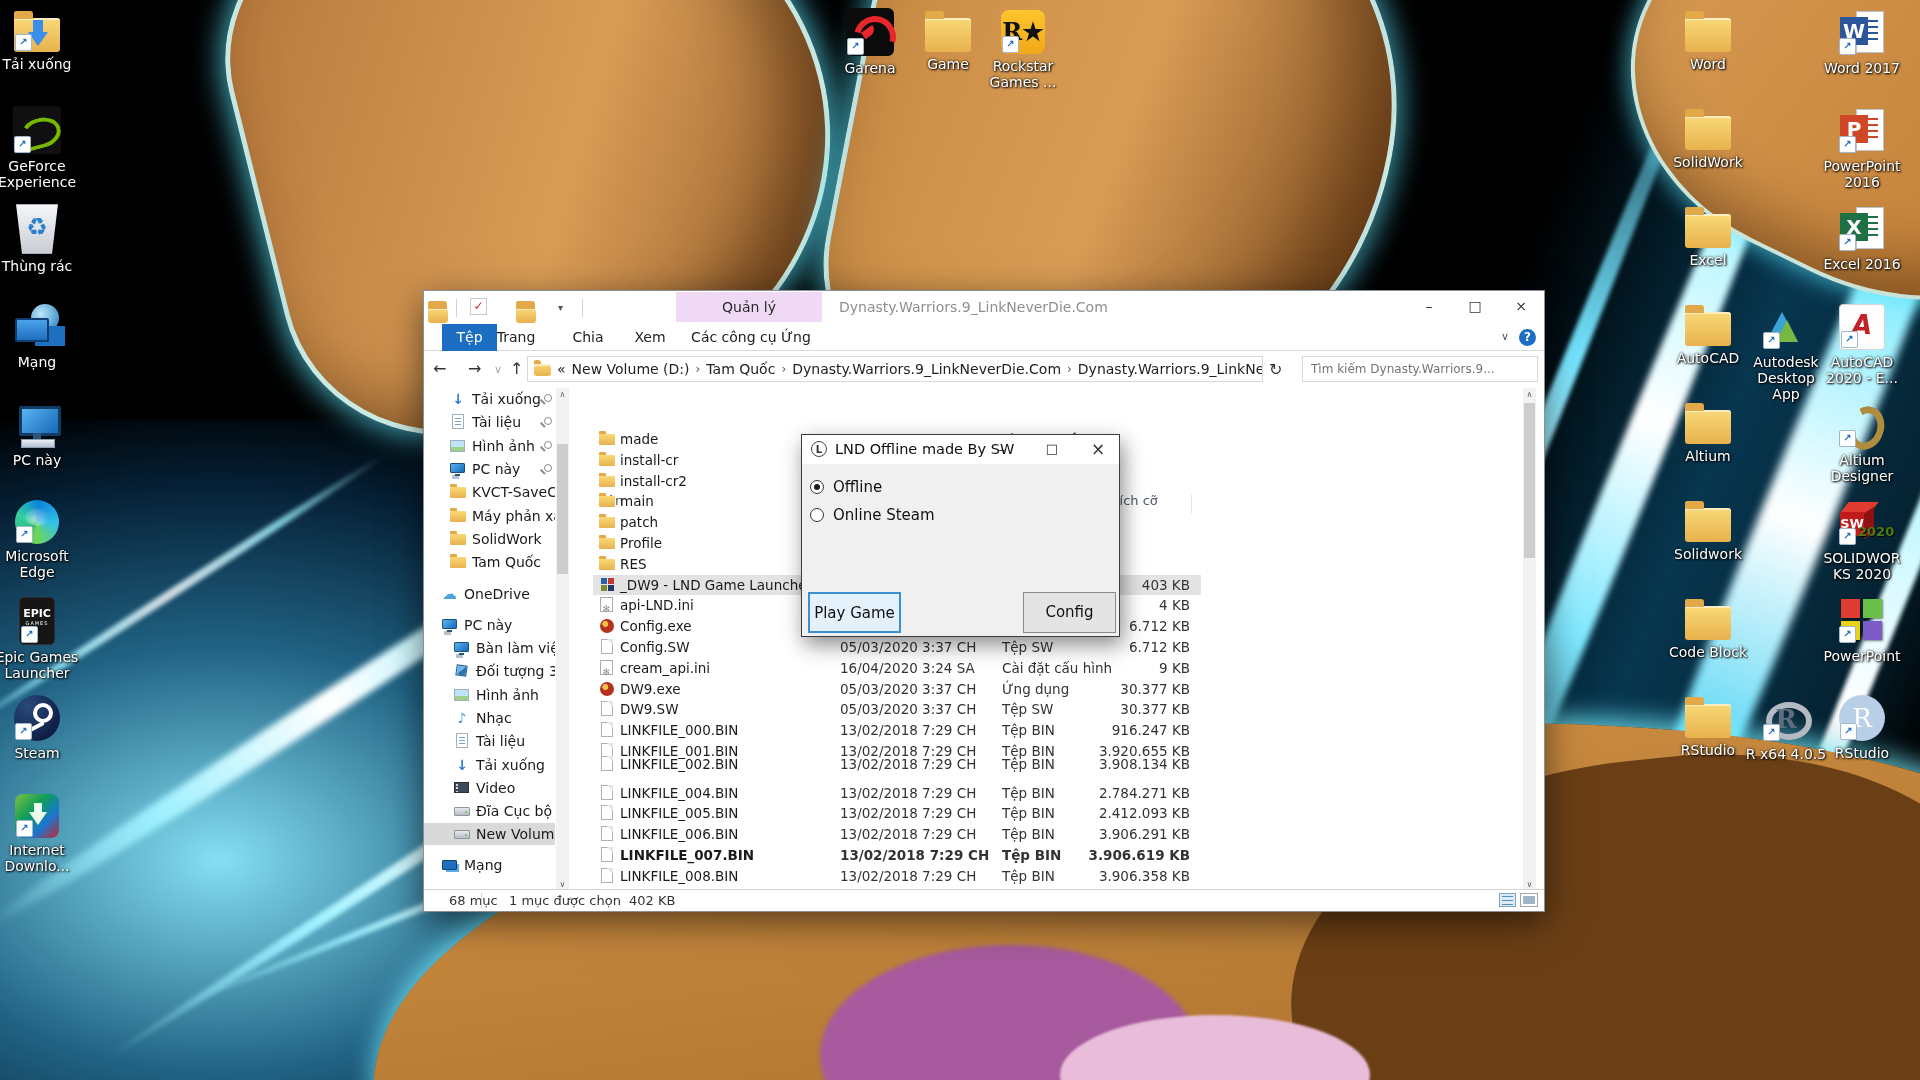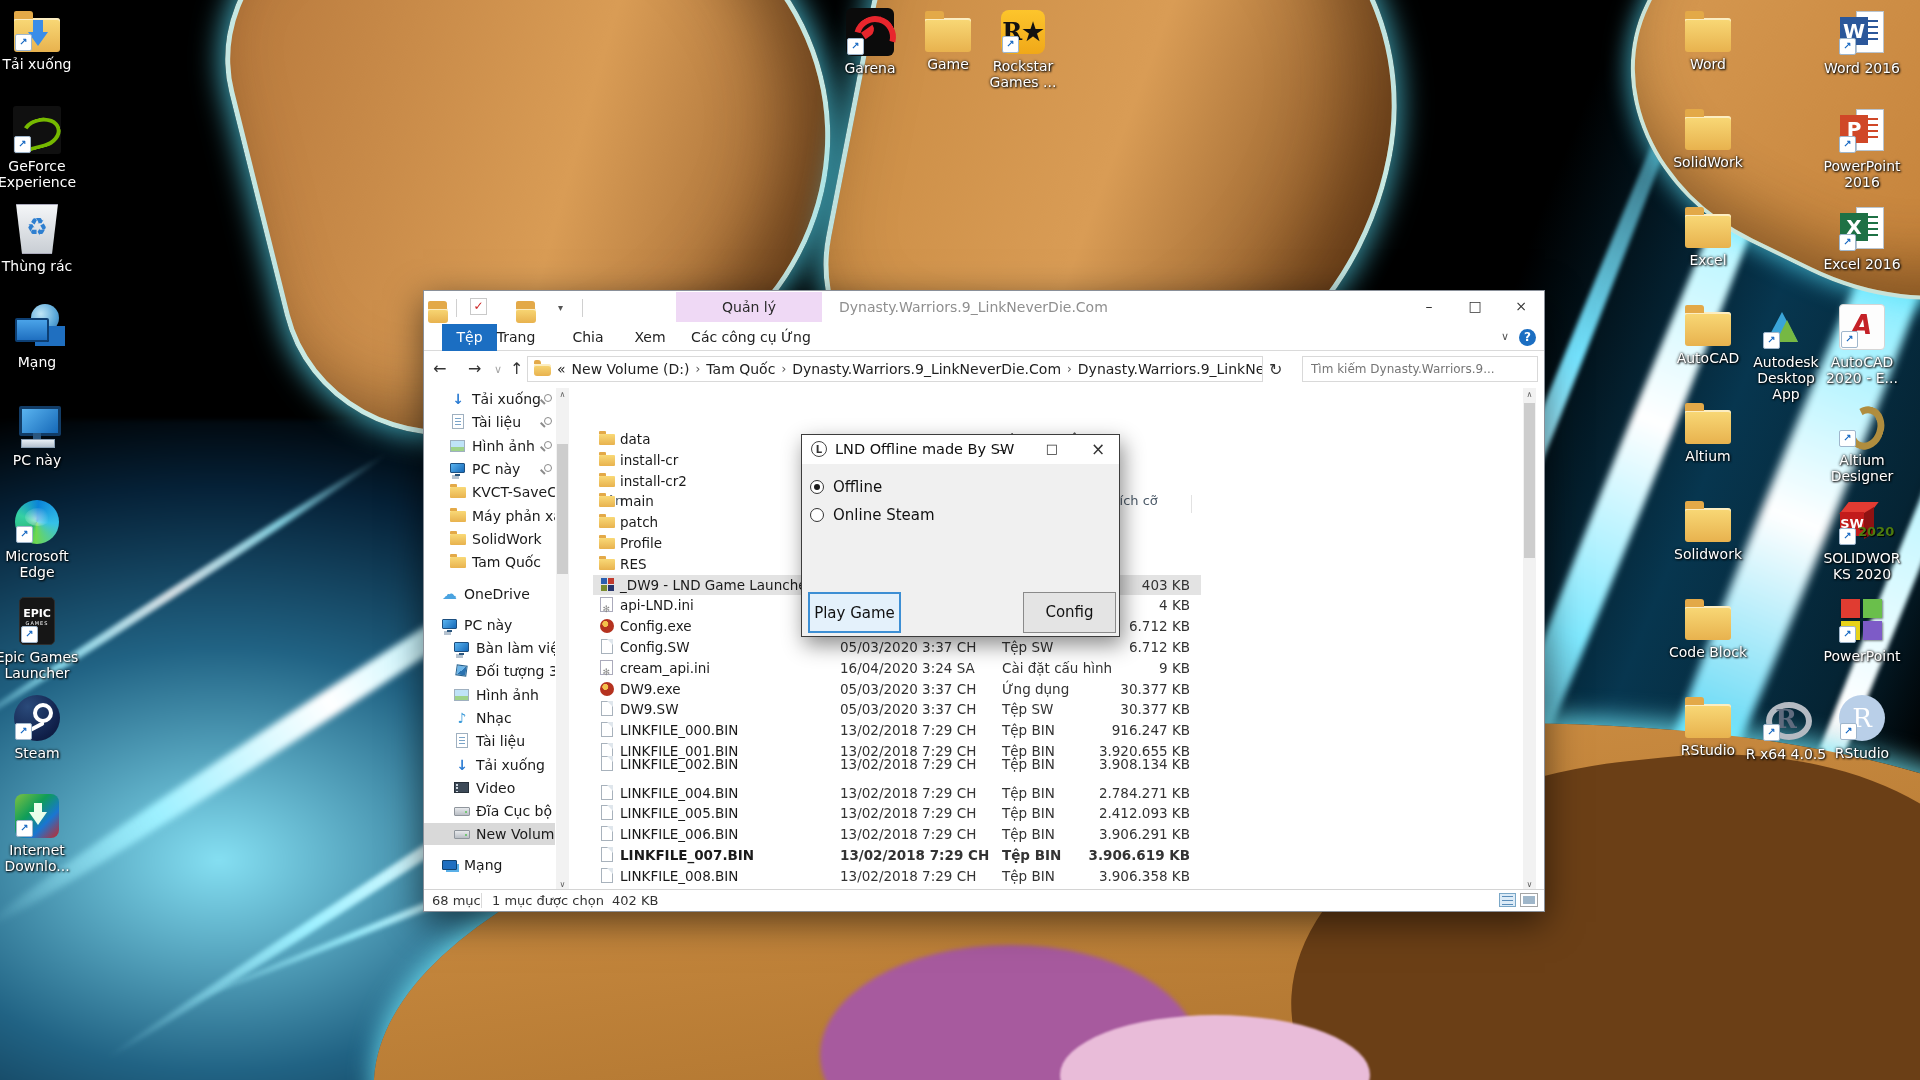--- a/index.html
+++ b/index.html
@@ -203,21 +203,21 @@
   .mi-app span{width:6px;height:6px;}
   .mi-app .a1{left:0;top:0;background:#2b5fb0;}
   .mi-app .a2{left:7px;top:0;background:#c23b2e;}
   .mi-app .a3{left:0;top:7px;background:#7a8c2e;}
   .mi-app .a4{left:7px;top:7px;background:#27356e;}
   .mi-dragon{width:14px;height:14px;margin:1px;border-radius:50%;
     background:radial-gradient(circle at 38% 35%,#f3c14b 0 22%,#b5321f 26% 72%,#6e1a10 100%);}
   
   .sbar{position:absolute;left:0;bottom:0;width:100%;height:22px;border-top:1px solid #d4d4d4;background:#fff;
     font-size:13px;color:#333;}
-  .sbar .stxt{position:absolute;top:0;line-height:21px;}
+  .sbar .stxt{position:absolute;top:0;line-height:21px;margin-left:17px;}
   .ssep{position:absolute;left:57px;top:3px;width:1px;height:15px;background:#d9d9d9;}
   .svies{position:absolute;right:6px;top:3px;}
   .sv-details{display:inline-block;width:17px;height:14px;border:1px solid #7aa7c7;background:#dcebf7;vertical-align:top;position:relative;}
   .sv-details:before{content:"";position:absolute;left:2px;top:2px;width:11px;height:9px;
     background:repeating-linear-gradient(180deg,#5a8cb8 0 1.5px,transparent 1.5px 4px);}
   .sv-thumb{display:inline-block;width:18px;height:14px;border:1px solid #a5a5a5;background:#fff;margin-left:4px;vertical-align:top;position:relative;}
   .sv-thumb:before{content:"";position:absolute;left:2px;top:2px;width:12px;height:8px;background:#9fb6c9;}
   
   #dialog{position:absolute;left:801px;top:434px;width:319px;height:203px;background:#f0f0f0;
     border:1px solid #3c3c3c;box-shadow:3px 8px 20px rgba(0,0,0,.45);box-sizing:border-box;}
@@ -395,21 +395,21 @@
           <span class="sc">↗</span>
         </div>
         <div class="dlabel">R x64 4.0.5</div>
       </div>
       <div class="dcell" style="left: 1819px; top: 8px;">
         <div class="di di-word2016 di-office" style="--oc: #2b579a;">
           <span class="off-page"></span>
           <span class="off-tile">W</span>
           <span class="sc">↗</span>
         </div>
-        <div class="dlabel">Word 2016</div>
+        <div class="dlabel">Word 2017</div>
       </div>
       <div class="dcell" style="left: 1819px; top: 106px;">
         <div class="di di-ppt2016 di-office" style="--oc: #d04727;">
           <span class="off-page"></span>
           <span class="off-tile">P</span>
           <span class="sc">↗</span>
         </div>
         <div class="dlabel">PowerPoint 2016</div>
       </div>
       <div class="dcell" style="left: 1819px; top: 204px;">
@@ -616,21 +616,21 @@
             <div class="fhead" style="left: 415px;">Loại</div>
             <div class="fhead" style="left: 522px;">Kích cỡ</div>
           </div>
         <div class="fsep" style="left:237px"></div>
         <div class="fsep" style="left:402px"></div>
         <div class="fsep" style="left:512px"></div>
         <div class="fsep" style="left:602px"></div>
         <div id="frows">
             <div class="frow" style="top: 41px; left: 4px; width: 608px;">
               <span class="mi mi-folder" style="position: absolute; left: 6px;"></span>
-              <span class="fname">data</span>
+              <span class="fname">made</span>
               <span class="fdate">16/04/2020 3:08 SA</span>
               <span class="ftype">Thư mục tệp</span>
               <span class="fsize"></span>
             </div>
             <div class="frow" style="top: 61.8px; left: 4px; width: 608px;">
               <span class="mi mi-folder" style="position: absolute; left: 6px;"></span>
               <span class="fname">install-cr</span>
               <span class="fdate"></span>
               <span class="ftype"></span>
               <span class="fsize"></span>

